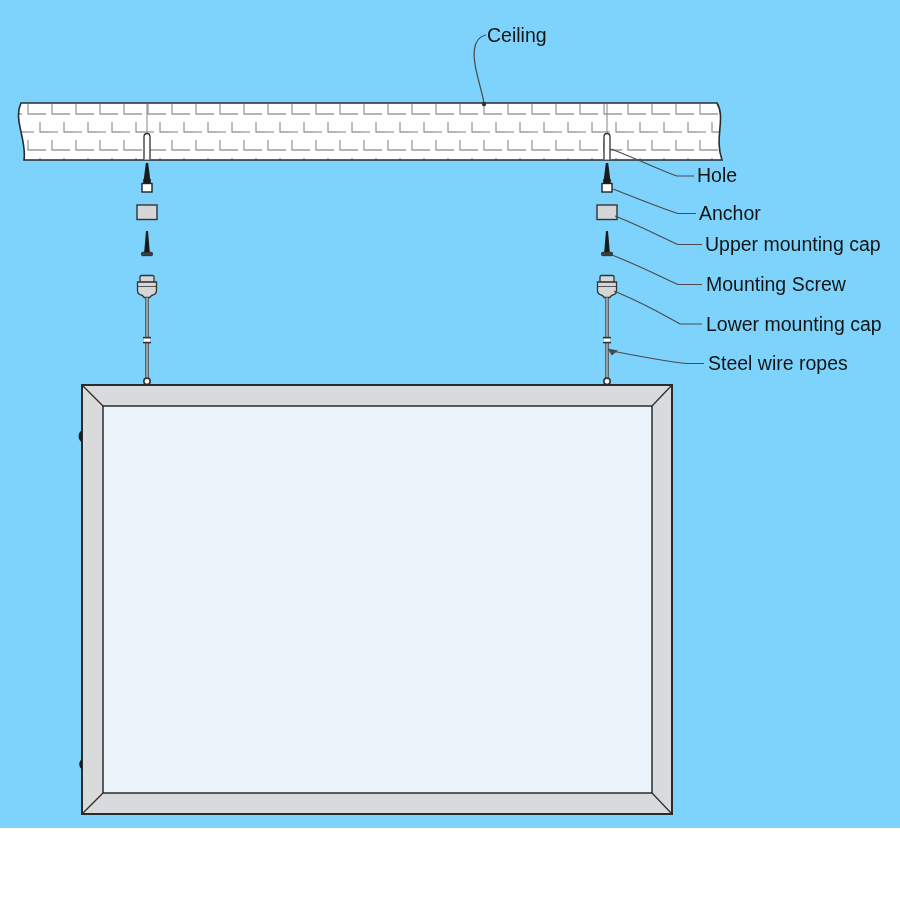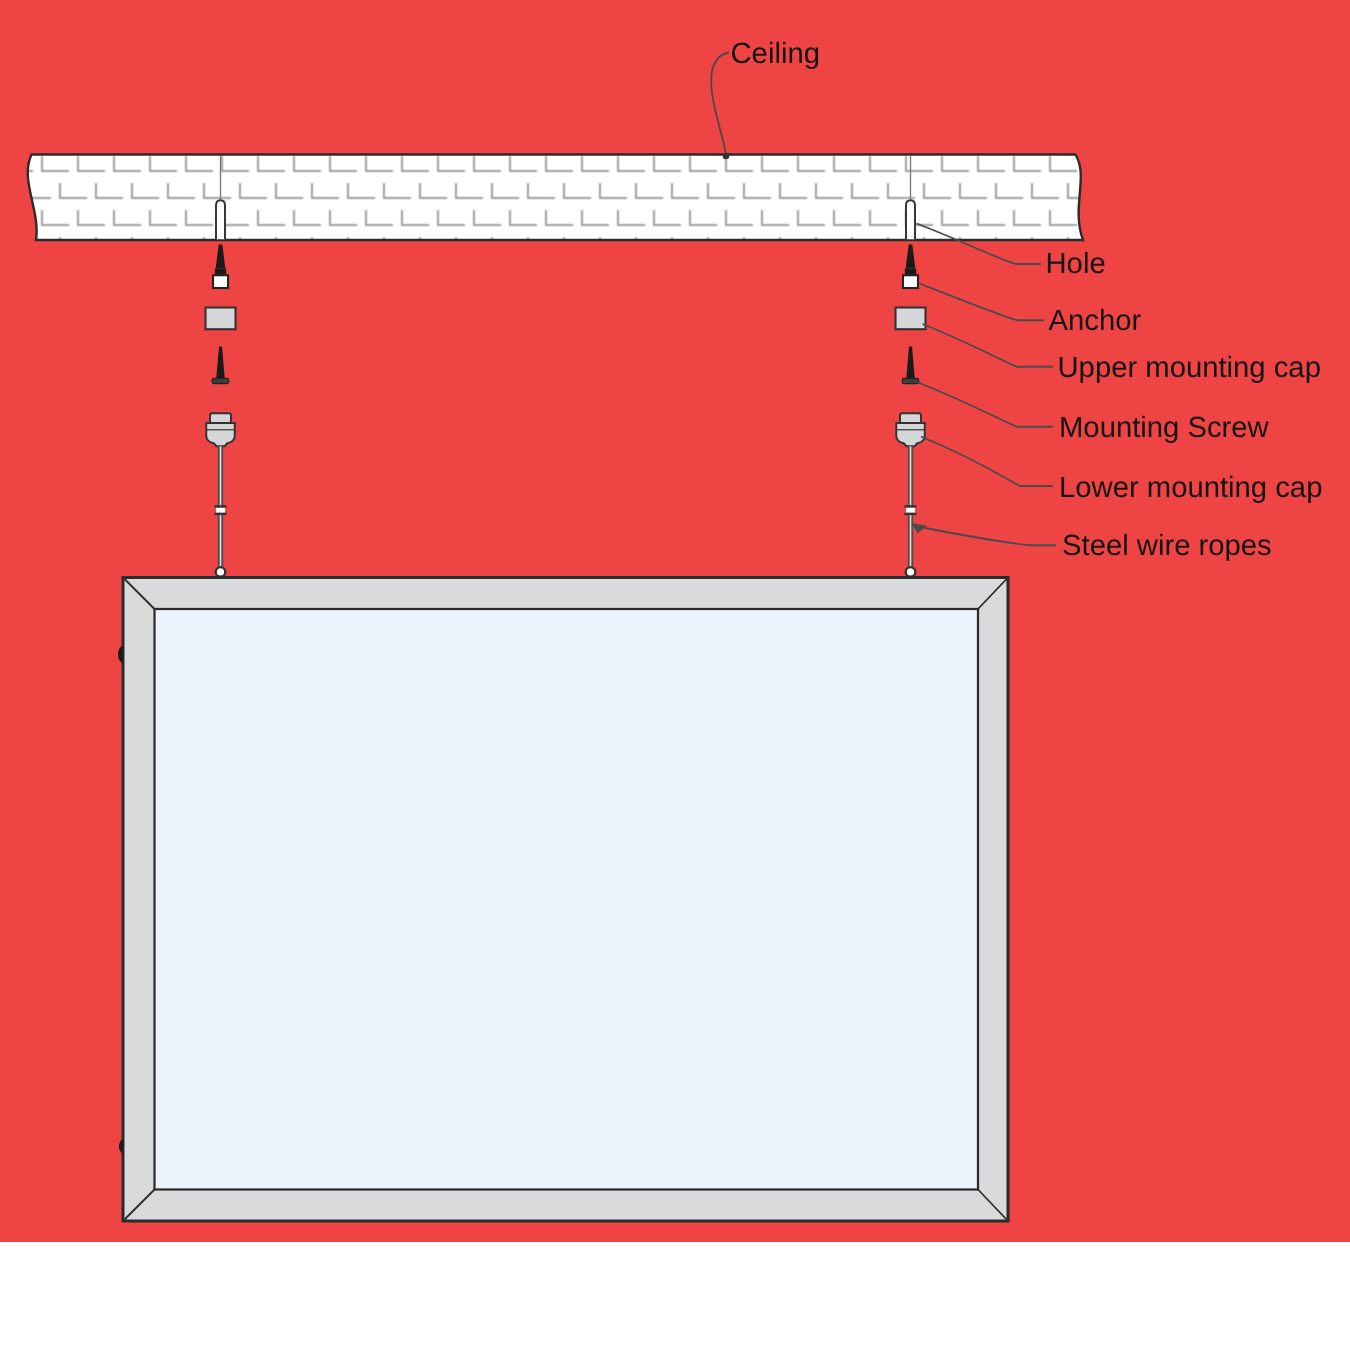--- a/index.html
+++ b/index.html
@@ -8,21 +8,21 @@
     background: #ffffff;
     width: 900px;
     height: 900px;
     overflow: hidden;
     font-family: "Liberation Sans", sans-serif;
   }
   #stage {
     position: relative;
     width: 900px;
     height: 828px;
-    background: #ef4444;
+    background: #7dd3fc;
   }
   svg { display: block; }
   text.diagram-label {
     font-family: "Liberation Sans", sans-serif;
     font-size: 19.5px;
     fill: #141414;
   }
 </style>
 </head>
 <body>

